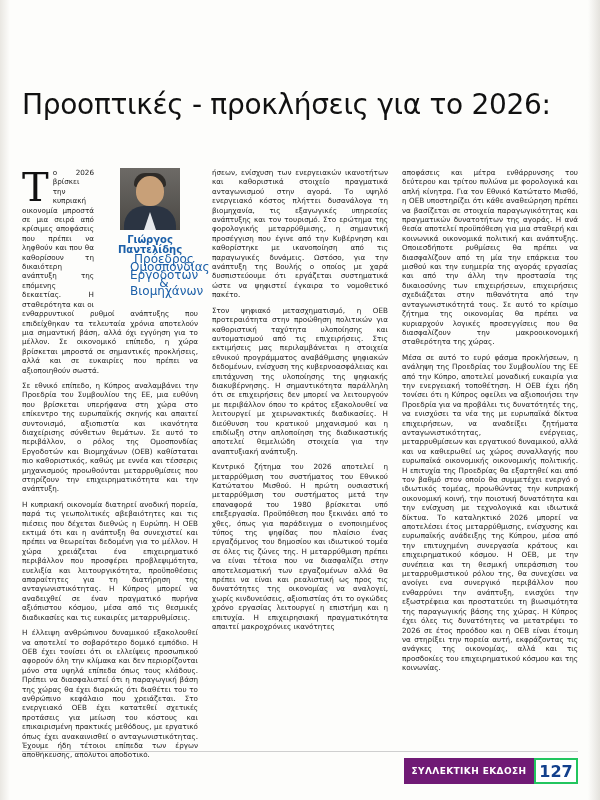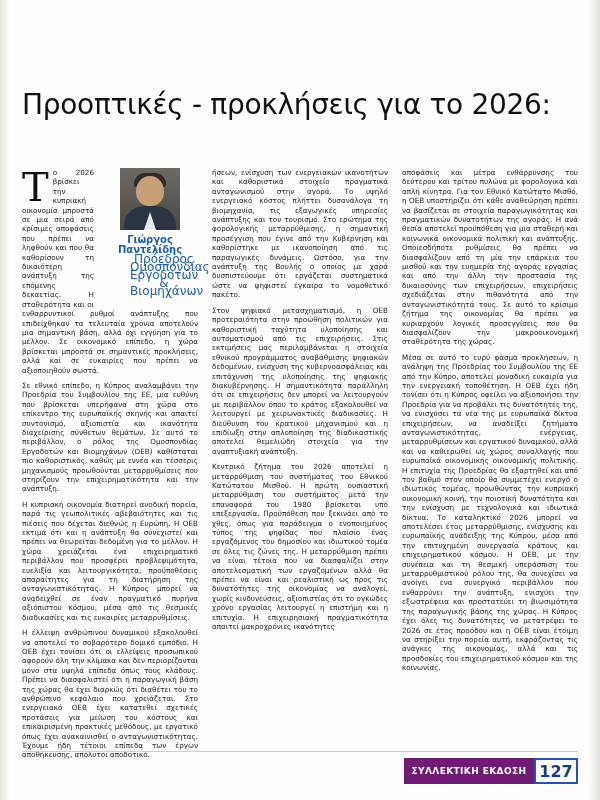--- a/index.html
+++ b/index.html
@@ -178,21 +178,21 @@
   }
   .footer-page {
     width: 44px;
     background: #ffffff;
     color: #13408c;
     font-size: 16px;
     font-weight: bold;
     display: flex;
     align-items: center;
     justify-content: center;
-    border: 2px solid #1d4ed8;
+    border: 2px solid #22c55e;
     box-sizing: border-box;
   }
   .rule {
     position: absolute;
     left: 22px;
     right: 22px;
     bottom: 48px;
     height: 1px;
     background: #cfcfcf;
   }

